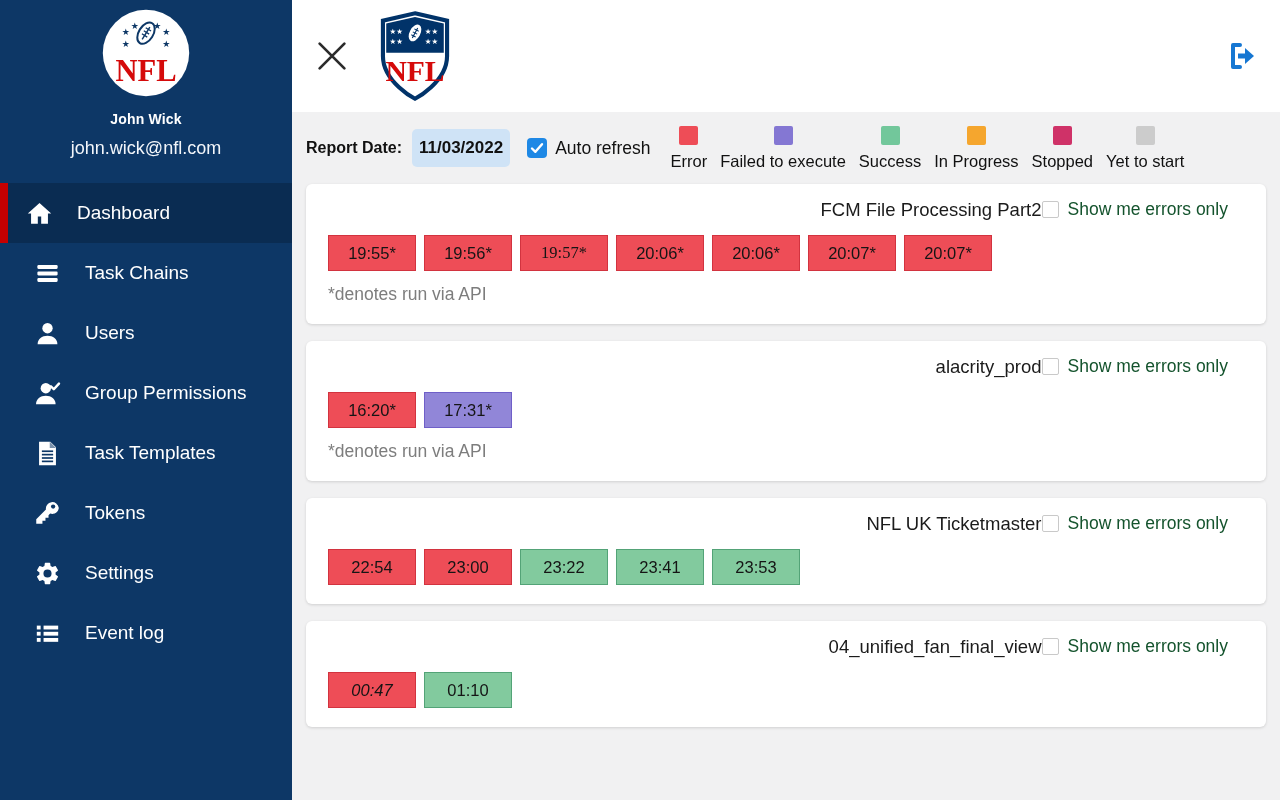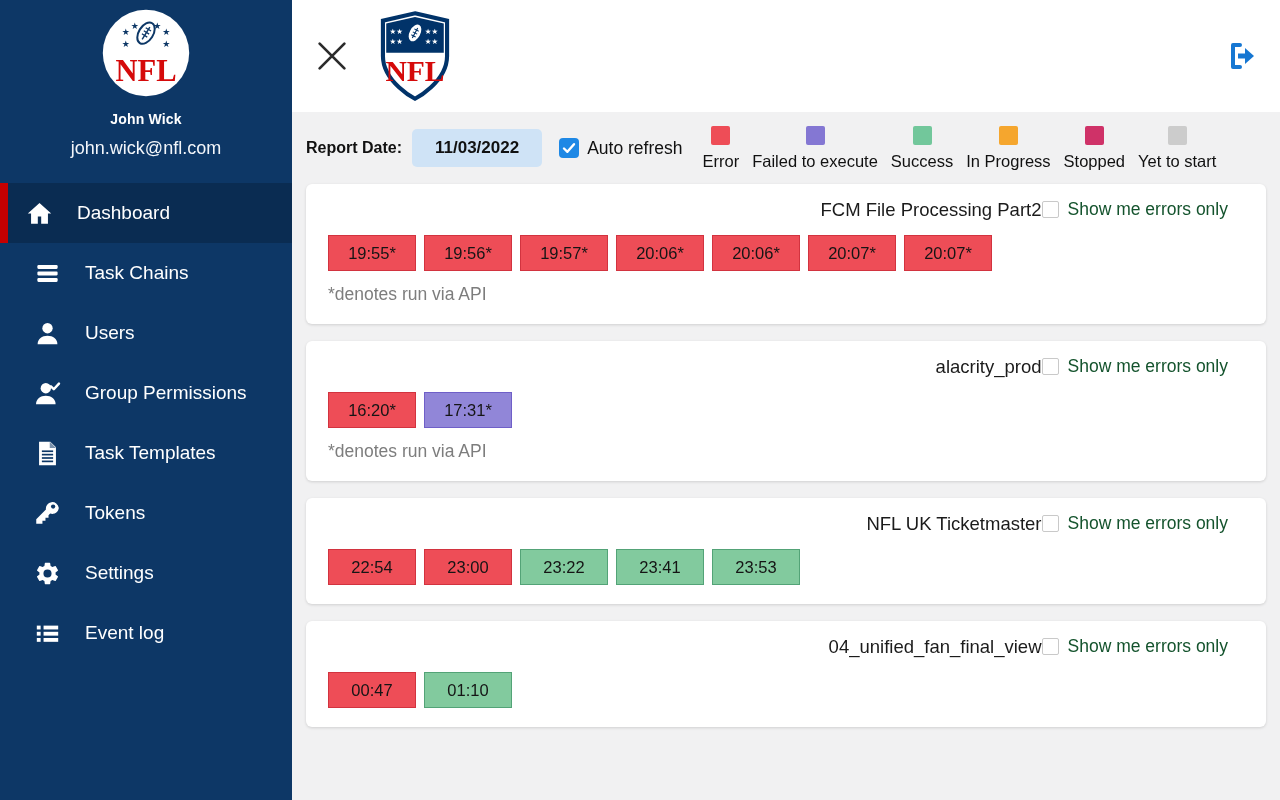--- a/index.html
+++ b/index.html
@@ -27,21 +27,21 @@
   .close-btn { width:36px; height:36px; cursor:pointer; display:inline-flex; }
   .close-btn svg { width:36px; height:36px; }
   .shield { width:74px; height:92px; margin-left:28px; display:inline-flex; }
   .shield svg { width:74px; height:92px; }
   .logout-btn { margin-left:auto; width:32px; height:32px; cursor:pointer; display:inline-flex; }
   .logout-btn svg { width:32px; height:32px; }
 
   .content { flex:1; padding:0 14px; }
   .toolbar { height:72px; display:flex; align-items:center; }
   .rd-label { font-size:16px; font-weight:bold; color:#111; }
-  .rd-value { margin-left:10px; background:#cfe3f6; border-radius:5px; padding:9px 23px;
+  .rd-value { margin-left:10px; background:#cfe3f6; border-radius:5px; padding:9px 7px;
     font-size:17px; font-weight:bold; color:#111; cursor:pointer; }
   .auto-refresh { margin-left:17px; display:flex; align-items:center; gap:8px;
     font-size:17.5px; color:#111; cursor:pointer; }
   .cb-on { width:20px; height:20px; border-radius:4px; background:#1e88e5; display:inline-flex;
     align-items:center; justify-content:center; }
   .cb-on svg { width:14px; height:14px; }
   .legend { margin-left:20px; display:flex; align-items:center; gap:13px; }
   .legend-item { display:flex; align-items:center; gap:7px; font-size:16.5px; color:#111; white-space:nowrap;flex-direction:column; }
   .swatch { width:19px; height:19px; border-radius:2px; display:inline-block; }
 
@@ -250,21 +250,21 @@
     <div class="card-head">
       <h3 class="card-title">FCM File Processing Part2</h3>
       <label class="errors-only">
         <span class="cb-off"></span>
         <span>Show me errors only</span>
       </label>
     </div>
     <div class="chips">
               <div class="chip" style="background: rgb(238, 77, 87); border-color: rgb(210, 51, 63);">19:55*</div>
               <div class="chip" style="background: rgb(238, 77, 87); border-color: rgb(210, 51, 63);">19:56*</div>
-              <div class="chip" style="background: rgb(238, 77, 87); border-color: rgb(210, 51, 63);">19:57*</div>
+              <div class="chip" style="background: rgb(238, 77, 87); border-color: rgb(210, 51, 63); font-family: Liberation Serif, serif;">19:57*</div>
               <div class="chip" style="background: rgb(238, 77, 87); border-color: rgb(210, 51, 63);">20:06*</div>
               <div class="chip" style="background: rgb(238, 77, 87); border-color: rgb(210, 51, 63);">20:06*</div>
               <div class="chip" style="background: rgb(238, 77, 87); border-color: rgb(210, 51, 63);">20:07*</div>
               <div class="chip" style="background: rgb(238, 77, 87); border-color: rgb(210, 51, 63);">20:07*</div>
             </div>
     <div class="footnote">*denotes run via API</div>
   </section>
 
   <section class="card">
     <div class="card-head">
@@ -301,21 +301,21 @@
 
   <section class="card">
     <div class="card-head">
       <h3 class="card-title">04_unified_fan_final_view</h3>
       <label class="errors-only">
         <span class="cb-off"></span>
         <span>Show me errors only</span>
       </label>
     </div>
     <div class="chips">
-              <div class="chip" style="background: rgb(238, 77, 87); border-color: rgb(210, 51, 63);">00:47</div>
+              <div class="chip" style="background: rgb(238, 77, 87); border-color: rgb(210, 51, 63); font-style: italic;">00:47</div>
               <div class="chip" style="background: rgb(130, 202, 158); border-color: rgb(83, 163, 119);">01:10</div>
             </div>
 
   </section>
 </div>
     </div>
   </main>
 </div>
 
 </body></html>

